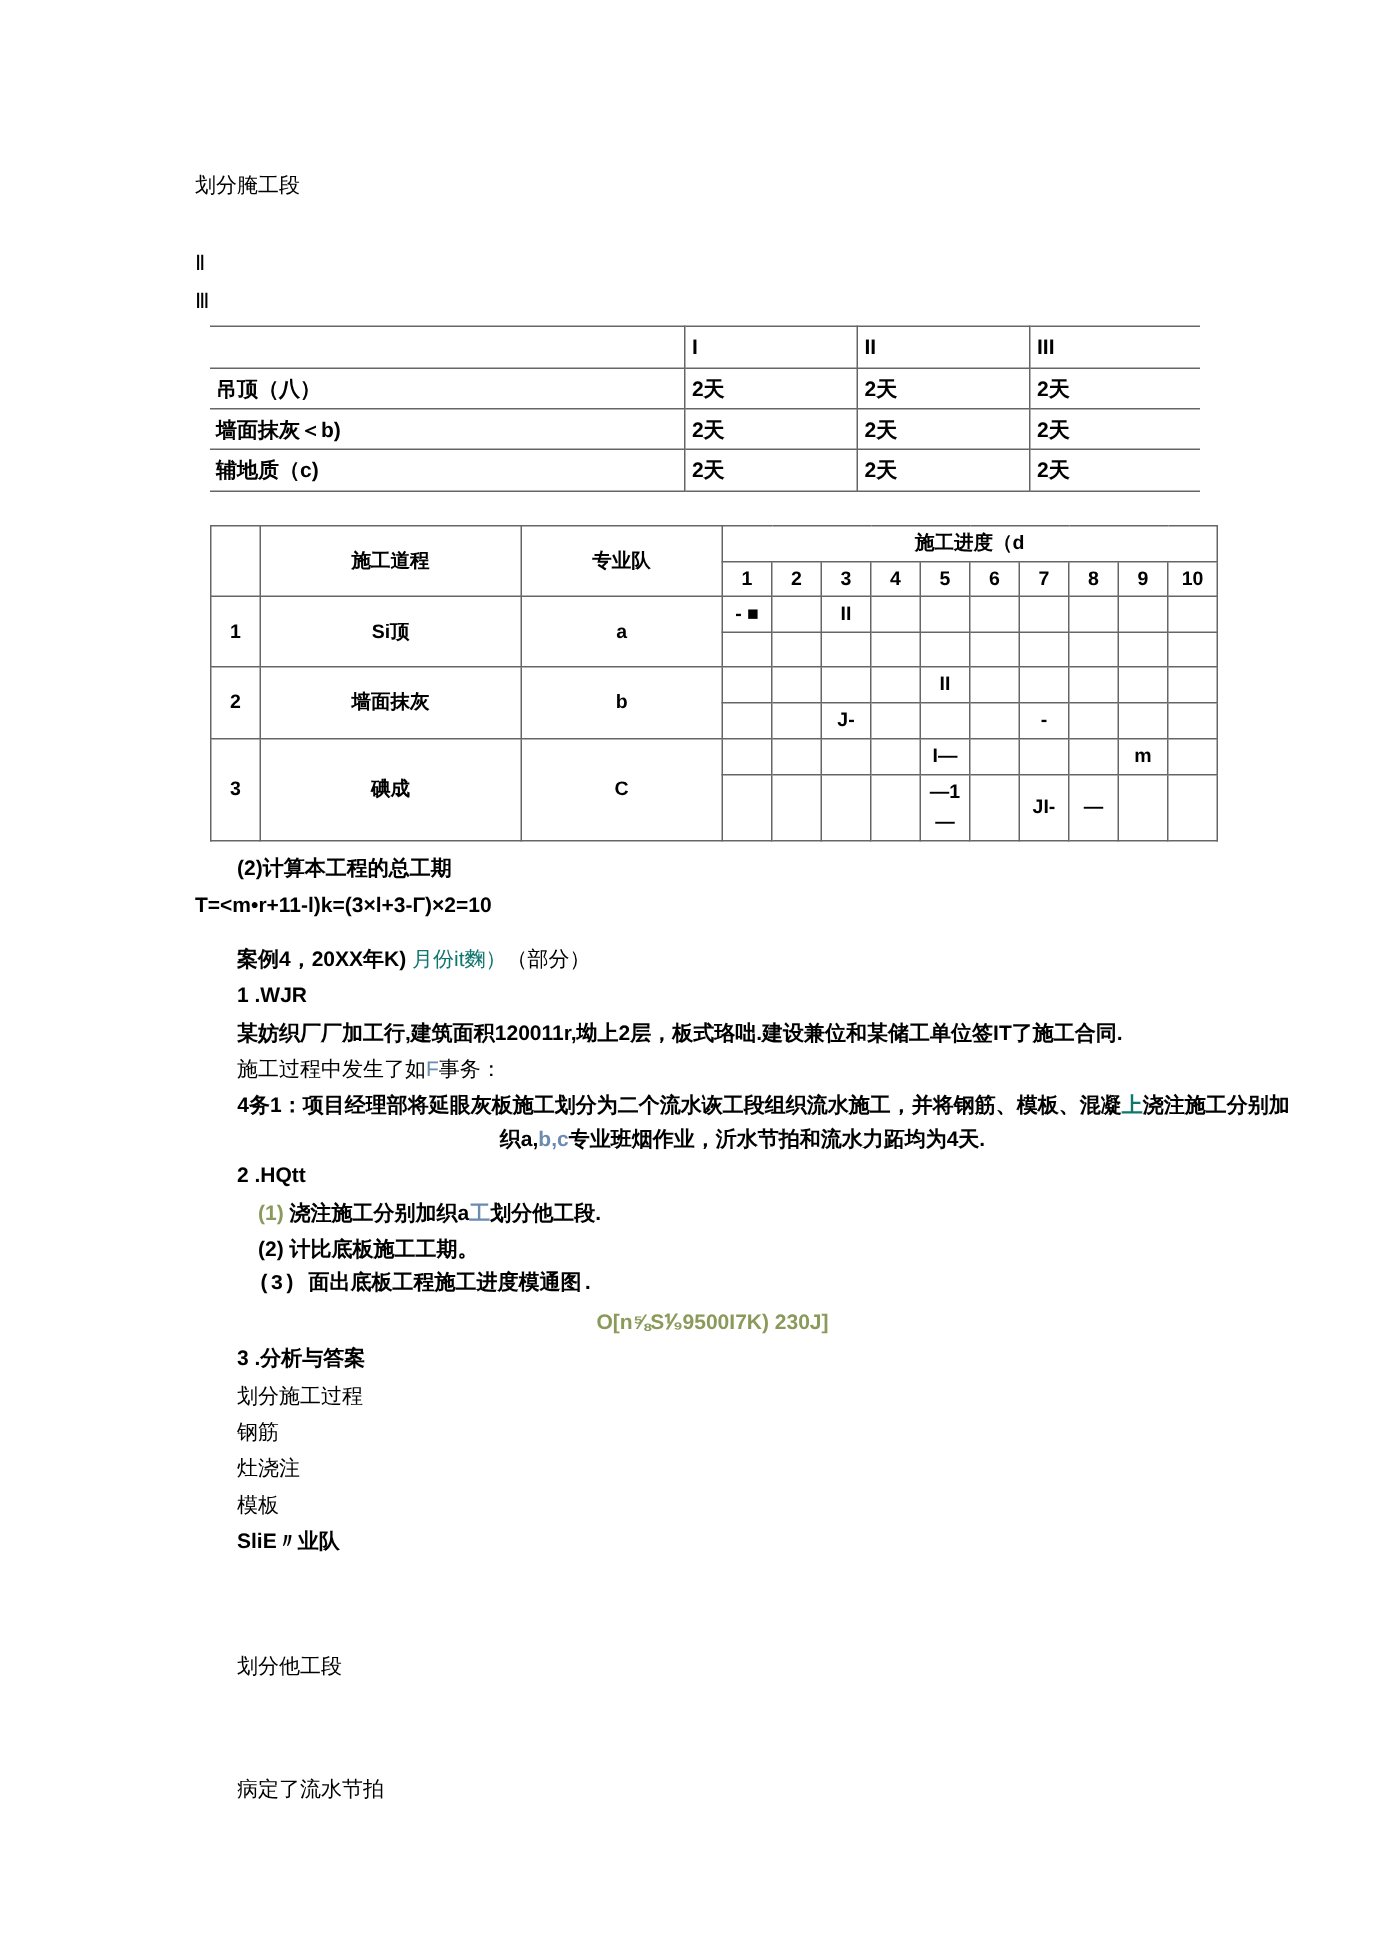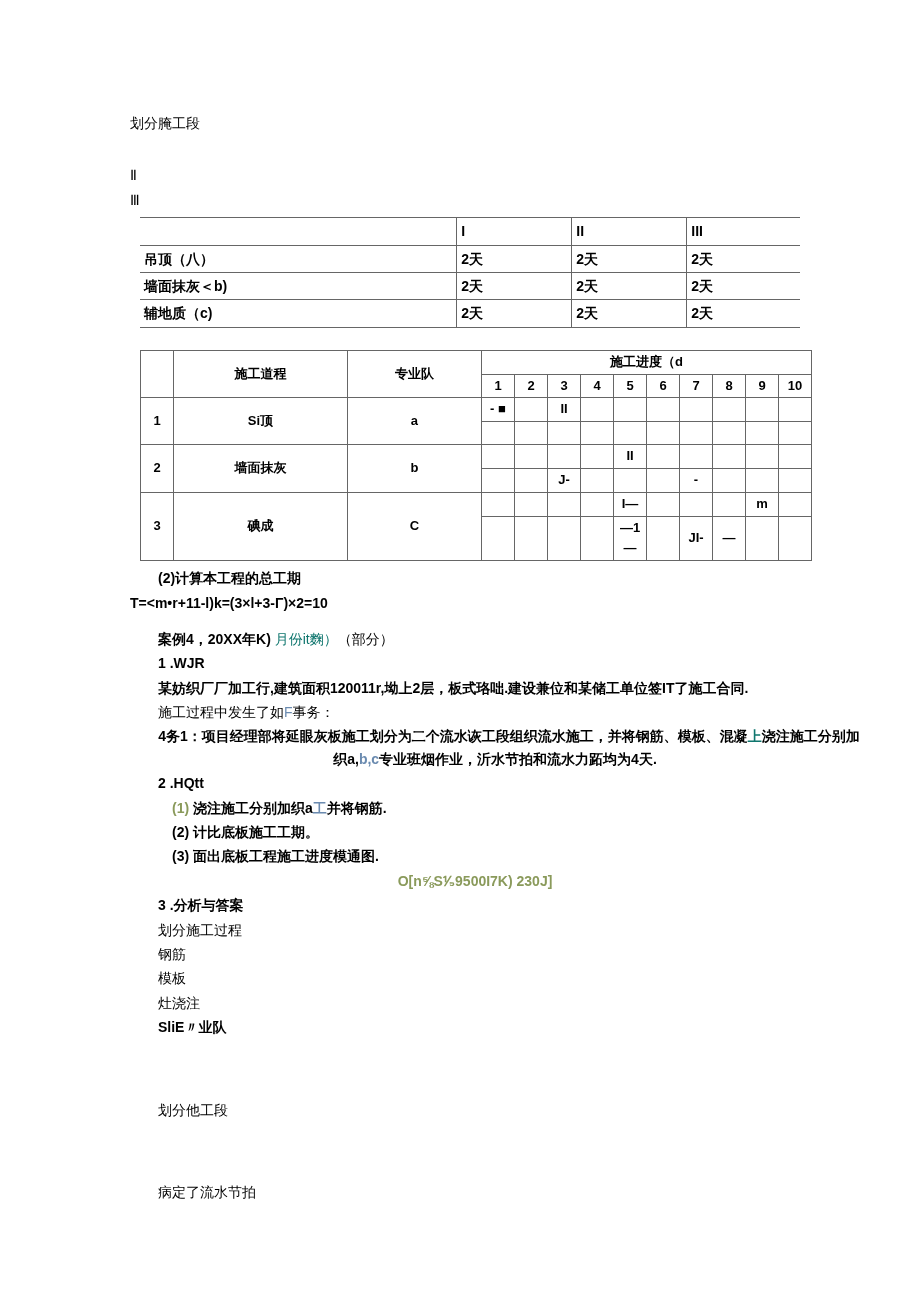--- a/index.html
+++ b/index.html
@@ -236,30 +236,30 @@
   <p class="indent bold">1 .WJR</p>
   <p class="indent"><span class="bold">某妨织厂厂加工行,建筑面积120011r,坳上2层，板式珞咄.建设兼位和某储工单位签IT了施工合同.</span></p>
   <p class="indent">
     <span>施工过程中发生了如</span><span class="blue">F</span><span>事务：</span>
   </p>
   <p class="indent outdent" style="margin-left:0;text-indent:2em;">
     <span class="bold">4务1：项目经理部将延眼灰板施工划分为二个流水诙工段组织流水施工，并将钢筋、模板、混凝</span><span class="orange bold">上</span><span class="bold">浇注施工分别加织a,</span><span class="blue bold">b,c</span><span class="bold">专业班烟作业，沂水节拍和流水力跖均为4天.</span>
   </p>
   <p class="indent bold">2 .HQtt</p>
   <p class="indent" style="padding-left:1em;">
-    <span class="olive bold">(1)</span><span class="bold"> 浇注施工分别加织a</span><span class="blue bold">工</span><span class="bold">并将钢筋.</span>
+    <span class="olive bold">(1)</span><span class="bold"> 浇注施工分别加织a</span><span class="blue bold">工</span><span class="bold">划分他工段.</span>
   </p>
   <p class="indent bold" style="padding-left:1em;">(2) 计比底板施工工期。</p>
-  <p class="indent bold" style="padding-left:1em;">(3) 面出底板工程施工进度模通图.</p>
+  <p class="indent bold" style="padding-left:1em;font-family:Liberation Mono, monospace;">(3) 面出底板工程施工进度模通图.</p>
   <p class="bold olive outdent">O[n⅝S⅟₉9500I7K)  230J]</p>
   <p class="indent bold">3 .分析与答案</p>
   <p class="indent">划分施工过程</p>
   <p class="indent">钢筋</p>
+  <p class="indent">灶浇注</p>
   <p class="indent">模板</p>
-  <p class="indent">灶浇注</p>
   <p class="indent bold">SliE〃业队</p>
 
   <div class="bigspacer"></div>
   <p class="indent">划分他工段</p>
   <div class="bigspacer"></div>
   <p class="indent">病定了流水节拍</p>
 
 </div>
 
 </body></html>

